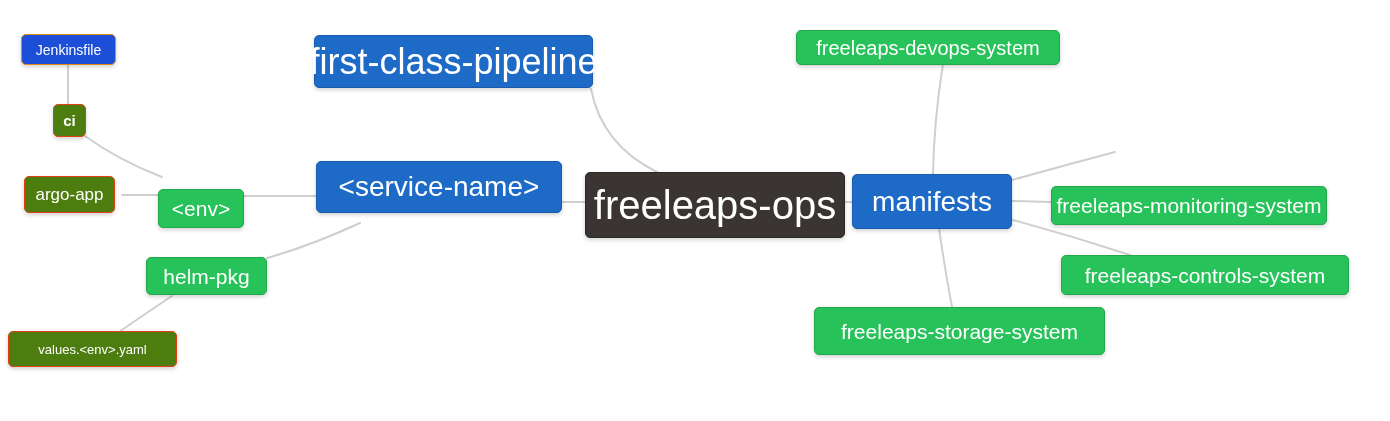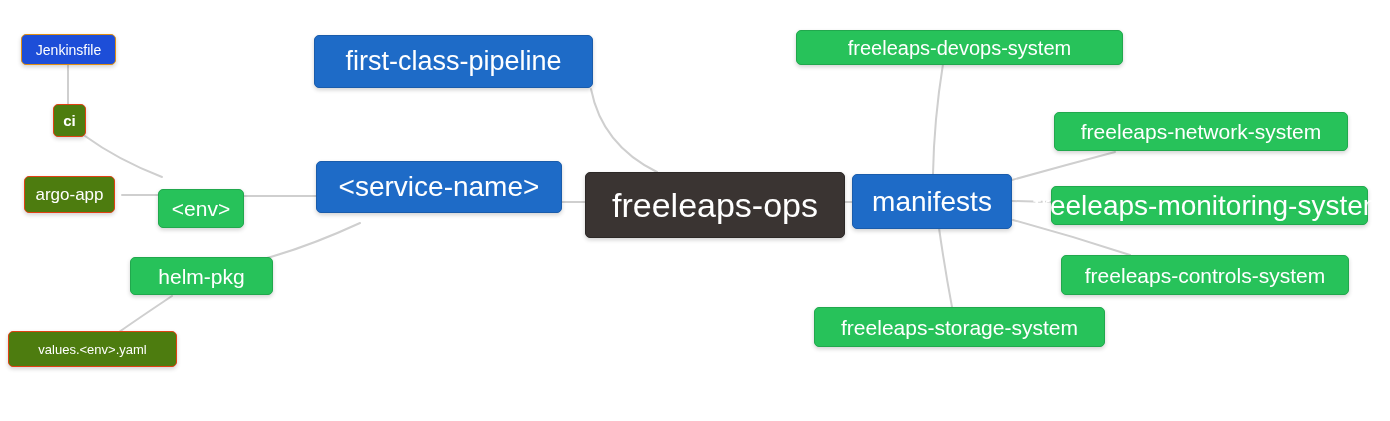--- a/index.html
+++ b/index.html
@@ -65,35 +65,34 @@
   </svg>
 
   <div class="node warning" style="left:21px;top:26px;width:95px;height:31px;font-size:14px;">Jenkinsfile</div>
 
   <div class="node danger" style="left:53px;top:104px;width:33px;height:33px;font-size:15px;font-weight:bold;">ci</div>
 
   <div class="node danger" style="left:24px;top:176px;width:91px;height:37px;font-size:17px;">argo-app</div>
 
   <div class="node success" style="left:158px;top:189px;width:86px;height:39px;font-size:21px;">&lt;env&gt;</div>
 
-  <div class="node success" style="left:130px;top:257px;width:143px;height:38px;font-size:21px;">helm-pkg</div>
+  <div class="node success" style="left:146px;top:257px;width:121px;height:38px;font-size:21px;">helm-pkg</div>
 
   <div class="node danger" style="left:8px;top:331px;width:169px;height:36px;font-size:13px;">values.&lt;env&gt;.yaml</div>
 
-  <div class="node primary" style="left:314px;top:35px;width:279px;height:53px;font-size:27px;">first-class-pipeline</div>
+  <div class="node primary" style="left:314px;top:35px;width:279px;height:53px;font-size:36px;">first-class-pipeline</div>
 
   <div class="node primary" style="left:316px;top:161px;width:246px;height:52px;font-size:28px;">&lt;service-name&gt;</div>
 
-  <div class="node root" style="left:585px;top:172px;width:260px;height:66px;font-size:34px;">freeleaps-ops</div>
+  <div class="node root" style="left:585px;top:172px;width:260px;height:66px;font-size:40px;">freeleaps-ops</div>
 
   <div class="node primary" style="left:852px;top:174px;width:160px;height:55px;font-size:28px;">manifests</div>
 
-  <div class="node success" style="left:796px;top:30px;width:327px;height:35px;font-size:20px;">freeleaps-devops-system</div>
+  <div class="node success" style="left:796px;top:30px;width:264px;height:35px;font-size:20px;">freeleaps-devops-system</div>
 
-  <div class="node success" style="left:1054px;top:112px;width:294px;height:39px;font-size:21px;">freeleaps-network-system</div>
 
-  <div class="node success" style="left:1051px;top:186px;width:317px;height:39px;font-size:28px;">freeleaps-monitoring-system</div>
+  <div class="node success" style="left:1051px;top:186px;width:276px;height:39px;font-size:21px;">freeleaps-monitoring-system</div>
 
   <div class="node success" style="left:1061px;top:255px;width:288px;height:40px;font-size:21px;">freeleaps-controls-system</div>
 
-  <div class="node success" style="left:814px;top:307px;width:291px;height:40px;font-size:21px;">freeleaps-storage-system</div>
+  <div class="node success" style="left:814px;top:307px;width:291px;height:48px;font-size:21px;">freeleaps-storage-system</div>
 
 </div>
 
 </body></html>

